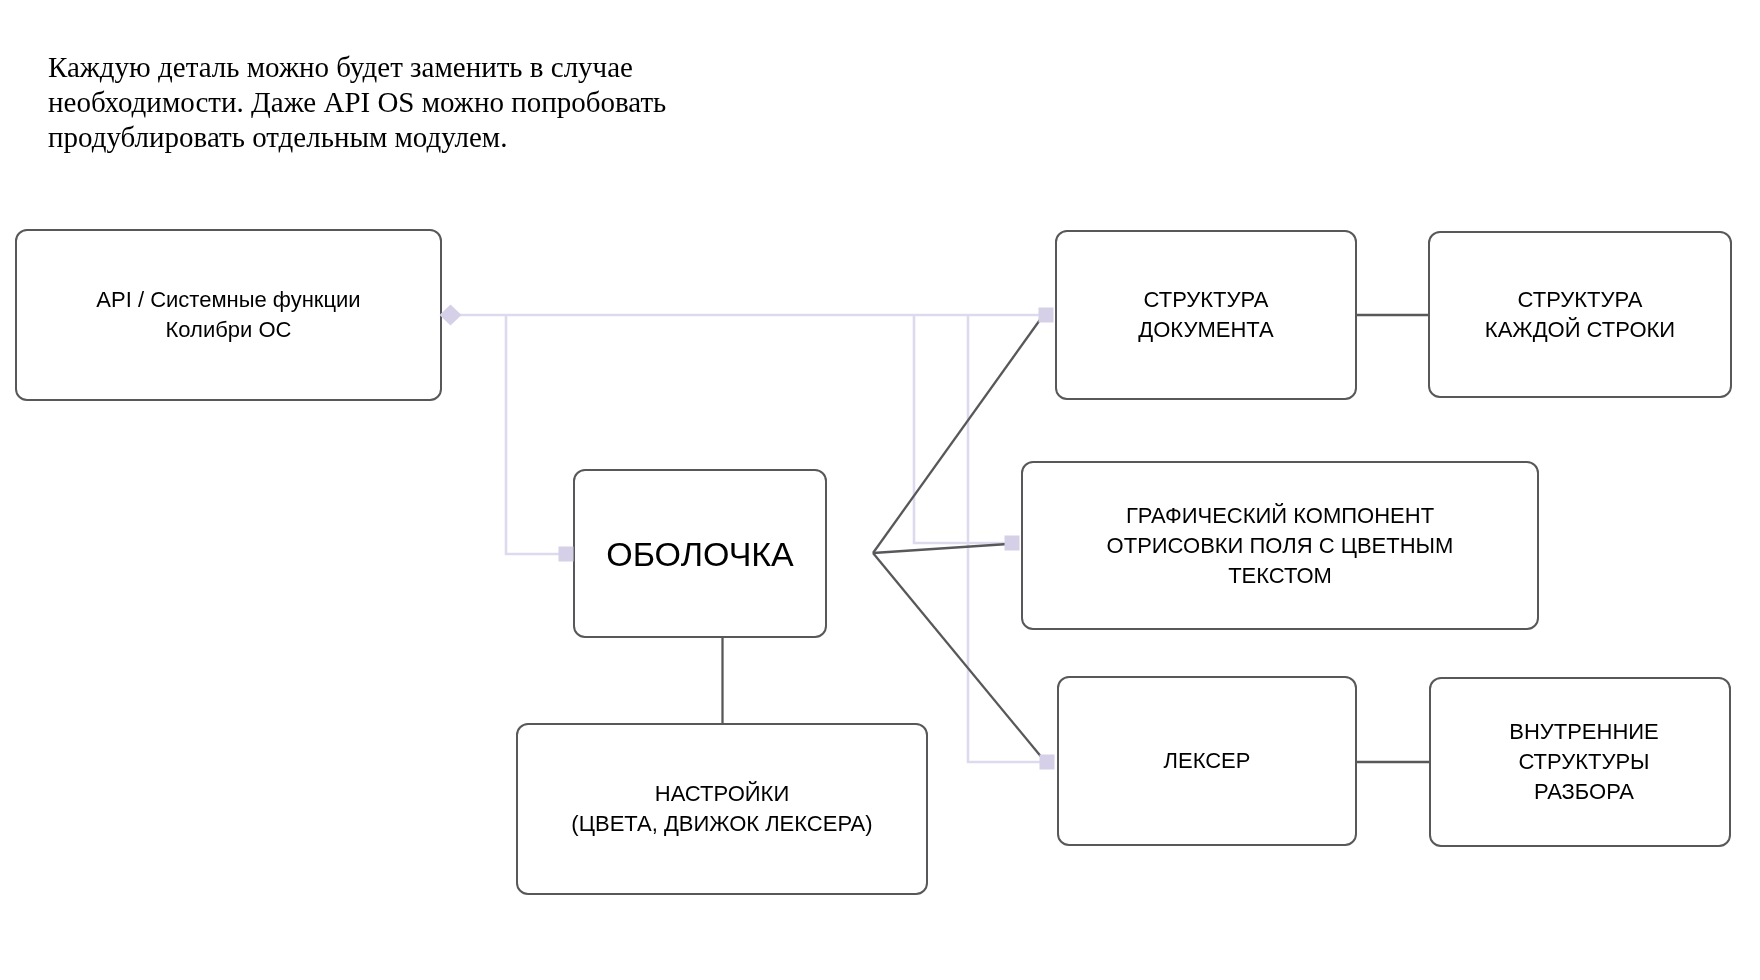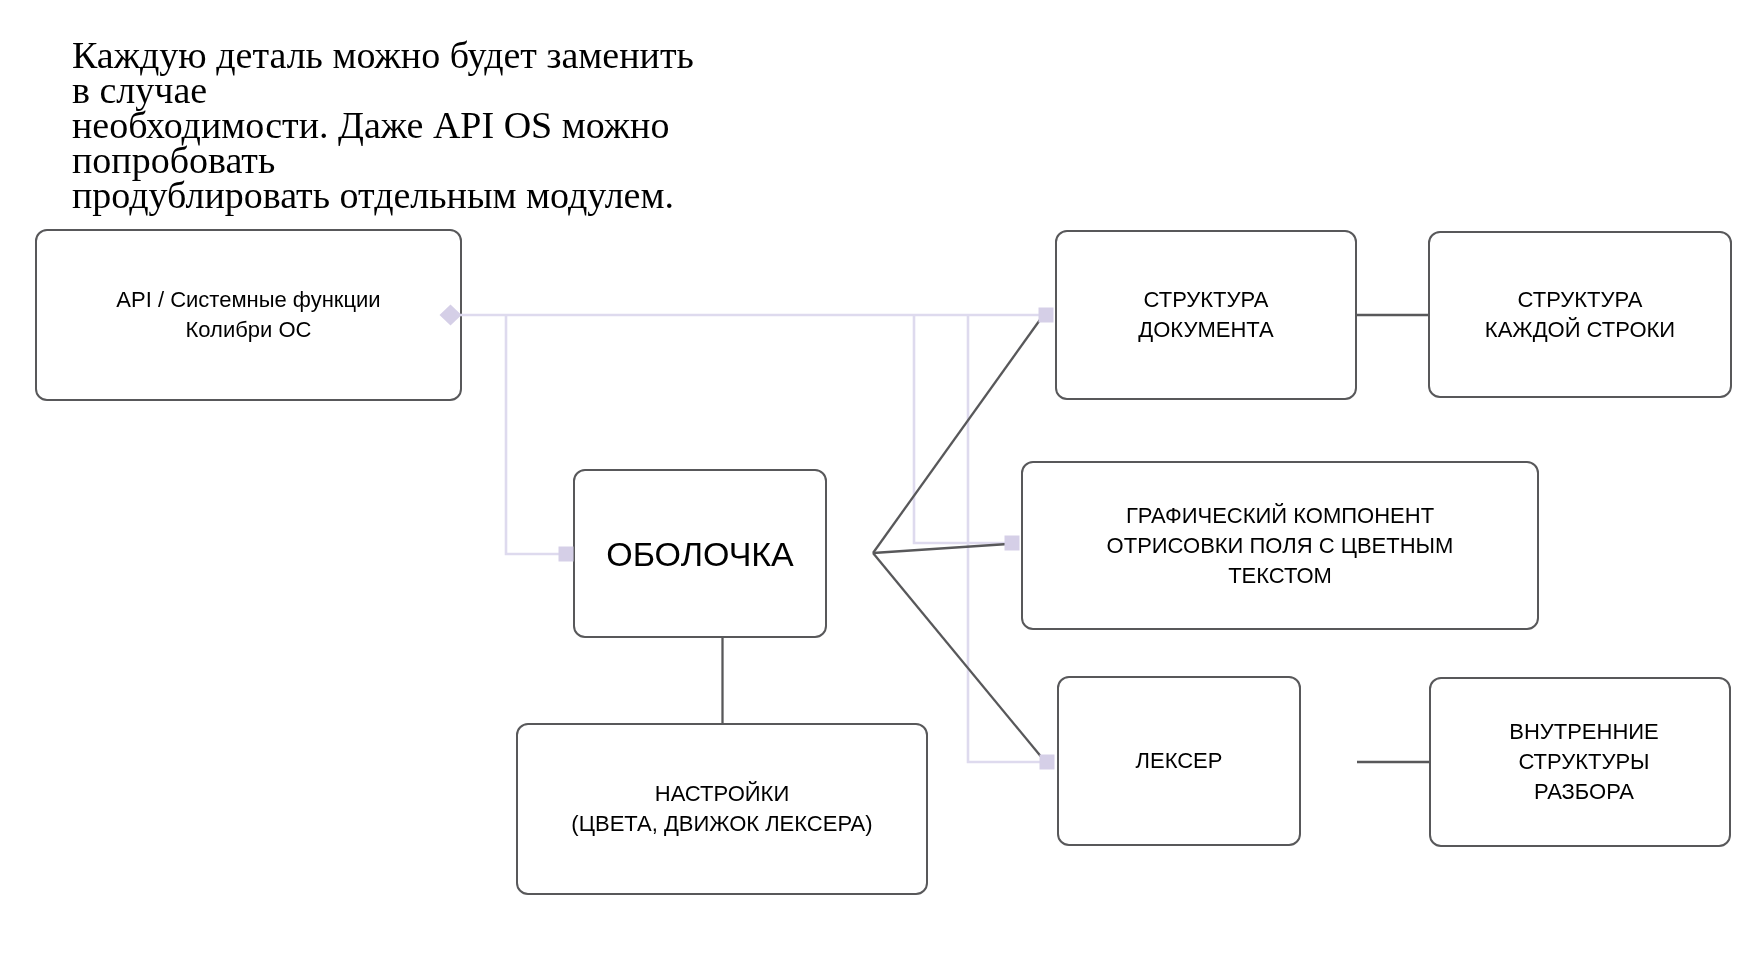--- a/index.html
+++ b/index.html
@@ -10,54 +10,53 @@
   .stage {
     position: relative;
     width: 1760px;
     height: 980px;
     background: #ffffff;
     overflow: hidden;
   }
   .note {
     position: absolute;
     left: 48px;
-    top: 38px;
+    top: 50px;
     width: 640px;
     font-family: "Liberation Serif", "DejaVu Serif", serif;
-    font-size: 38px;
+    font-size: 29px;
     line-height: 35px;
     color: #000000;
     white-space: pre-line;
-    margin-left: 24px;
   }
   .node {
     position: absolute;
     box-sizing: border-box;
     background: #ffffff;
     border: 2.5px solid #58585a;
     border-radius: 12px;
     display: flex;
     align-items: center;
     justify-content: center;
     text-align: center;
     font-family: "Liberation Sans", "DejaVu Sans", sans-serif;
     font-size: 22px;
     line-height: 30px;
     color: #000000;
   }
   .node .label {
     white-space: pre-line;
   }
-  .node-api            { left: 15px;   top: 229px; width: 427px; height: 172px; margin-left: 20px; }
+  .node-api            { left: 15px;   top: 229px; width: 427px; height: 172px; }
   .node-shell          { left: 573px;  top: 469px; width: 254px; height: 169px; font-size: 34px; }
   .node-doc-structure  { left: 1055px; top: 230px; width: 302px; height: 170px; }
   .node-line-structure { left: 1428px; top: 231px; width: 304px; height: 167px; }
   .node-graphic        { left: 1021px; top: 461px; width: 518px; height: 169px; }
   .node-settings       { left: 516px;  top: 723px; width: 412px; height: 172px; text-align: center; }
-  .node-lexer          { left: 1057px; top: 676px; width: 244px; height: 170px; }
+  .node-lexer          { left: 1057px; top: 676px; width: 300px; height: 170px; }
   .node-parse          { left: 1429px; top: 677px; width: 302px; height: 170px; padding-left: 8px; }
   .edges {
     position: absolute;
     left: 0;
     top: 0;
     pointer-events: none;
   }
   .edge-light {
     stroke: #dedaee;
     stroke-width: 2.6;

